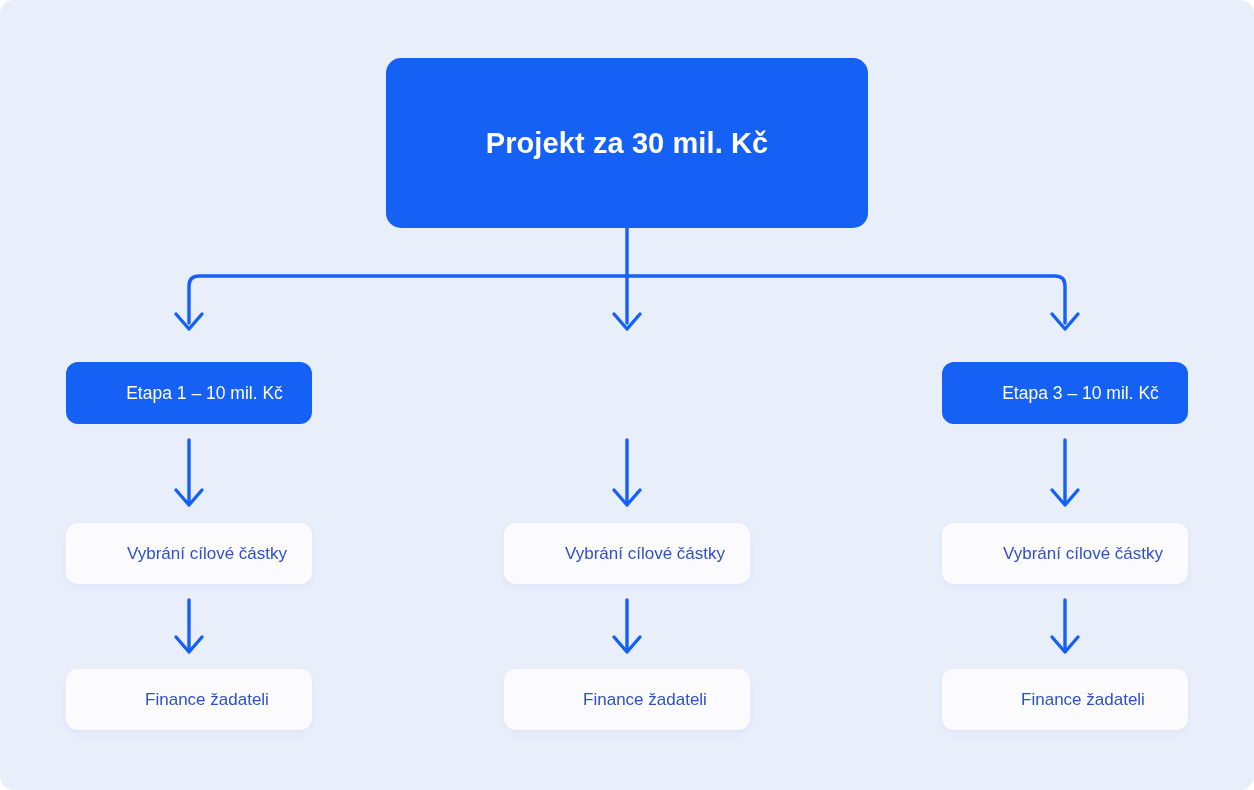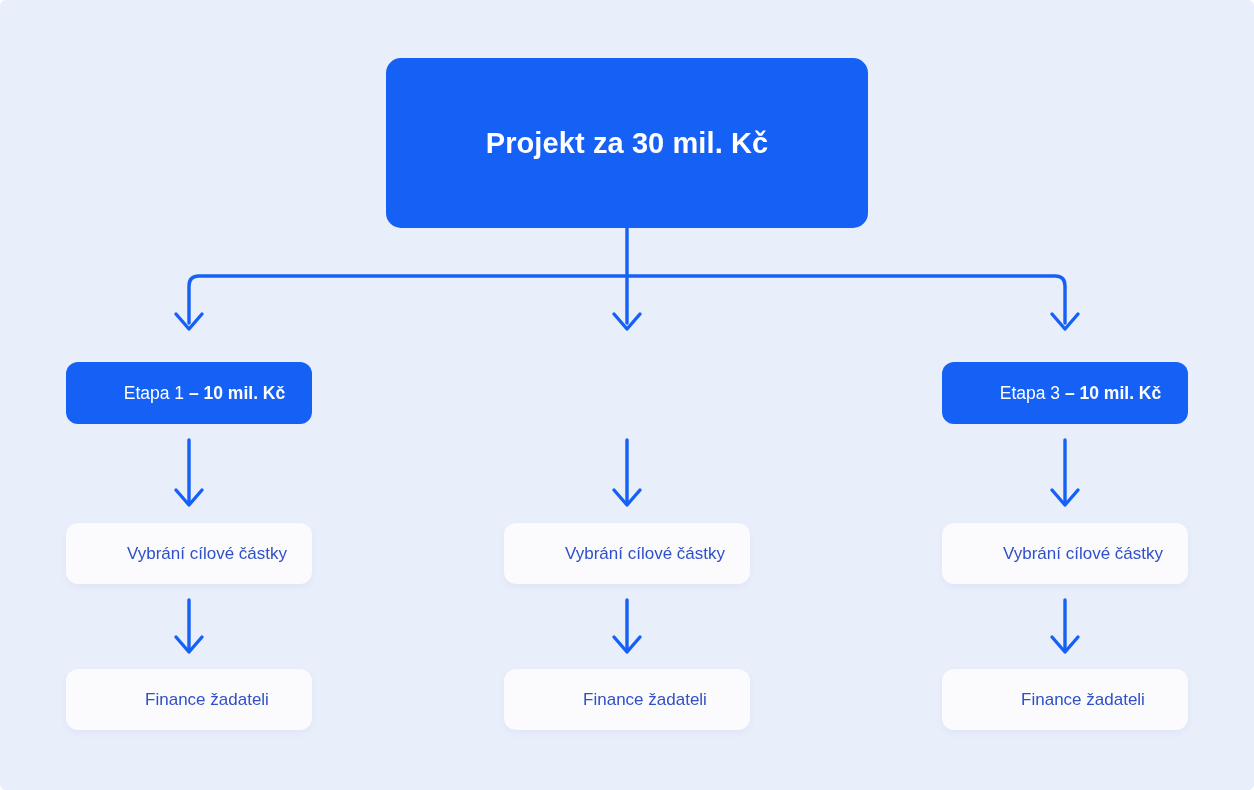--- a/index.html
+++ b/index.html
@@ -9,21 +9,21 @@
     background: #ffffff;
   }
   body {
     font-family: "Liberation Sans", "DejaVu Sans", sans-serif;
   }
   #canvas {
     position: relative;
     width: 1254px;
     height: 790px;
     background: #e9eefb;
-    border-radius: 6px;
+    border-radius: 14px;
     overflow: hidden;
   }
   #connectors {
     position: absolute;
     left: 0;
     top: 0;
     width: 1254px;
     height: 790px;
     pointer-events: none;
   }
@@ -55,21 +55,21 @@
     border-radius: 12px;
     color: #ffffff;
     font-size: 17.5px;
     font-weight: normal;
   }
   .node-stage .strong {
     font-weight: normal;
     margin-left: 31px;
   }
   .node-stage .dash {
-    font-weight: bold;
+    font-weight: normal;
     white-space: pre;
     margin-top: 18px;
   }
   .node-card {
     width: 246px;
     height: 61px;
     background: #fbfbfd;
     border-radius: 12px;
     color: #2f50c8;
     font-size: 17px;

